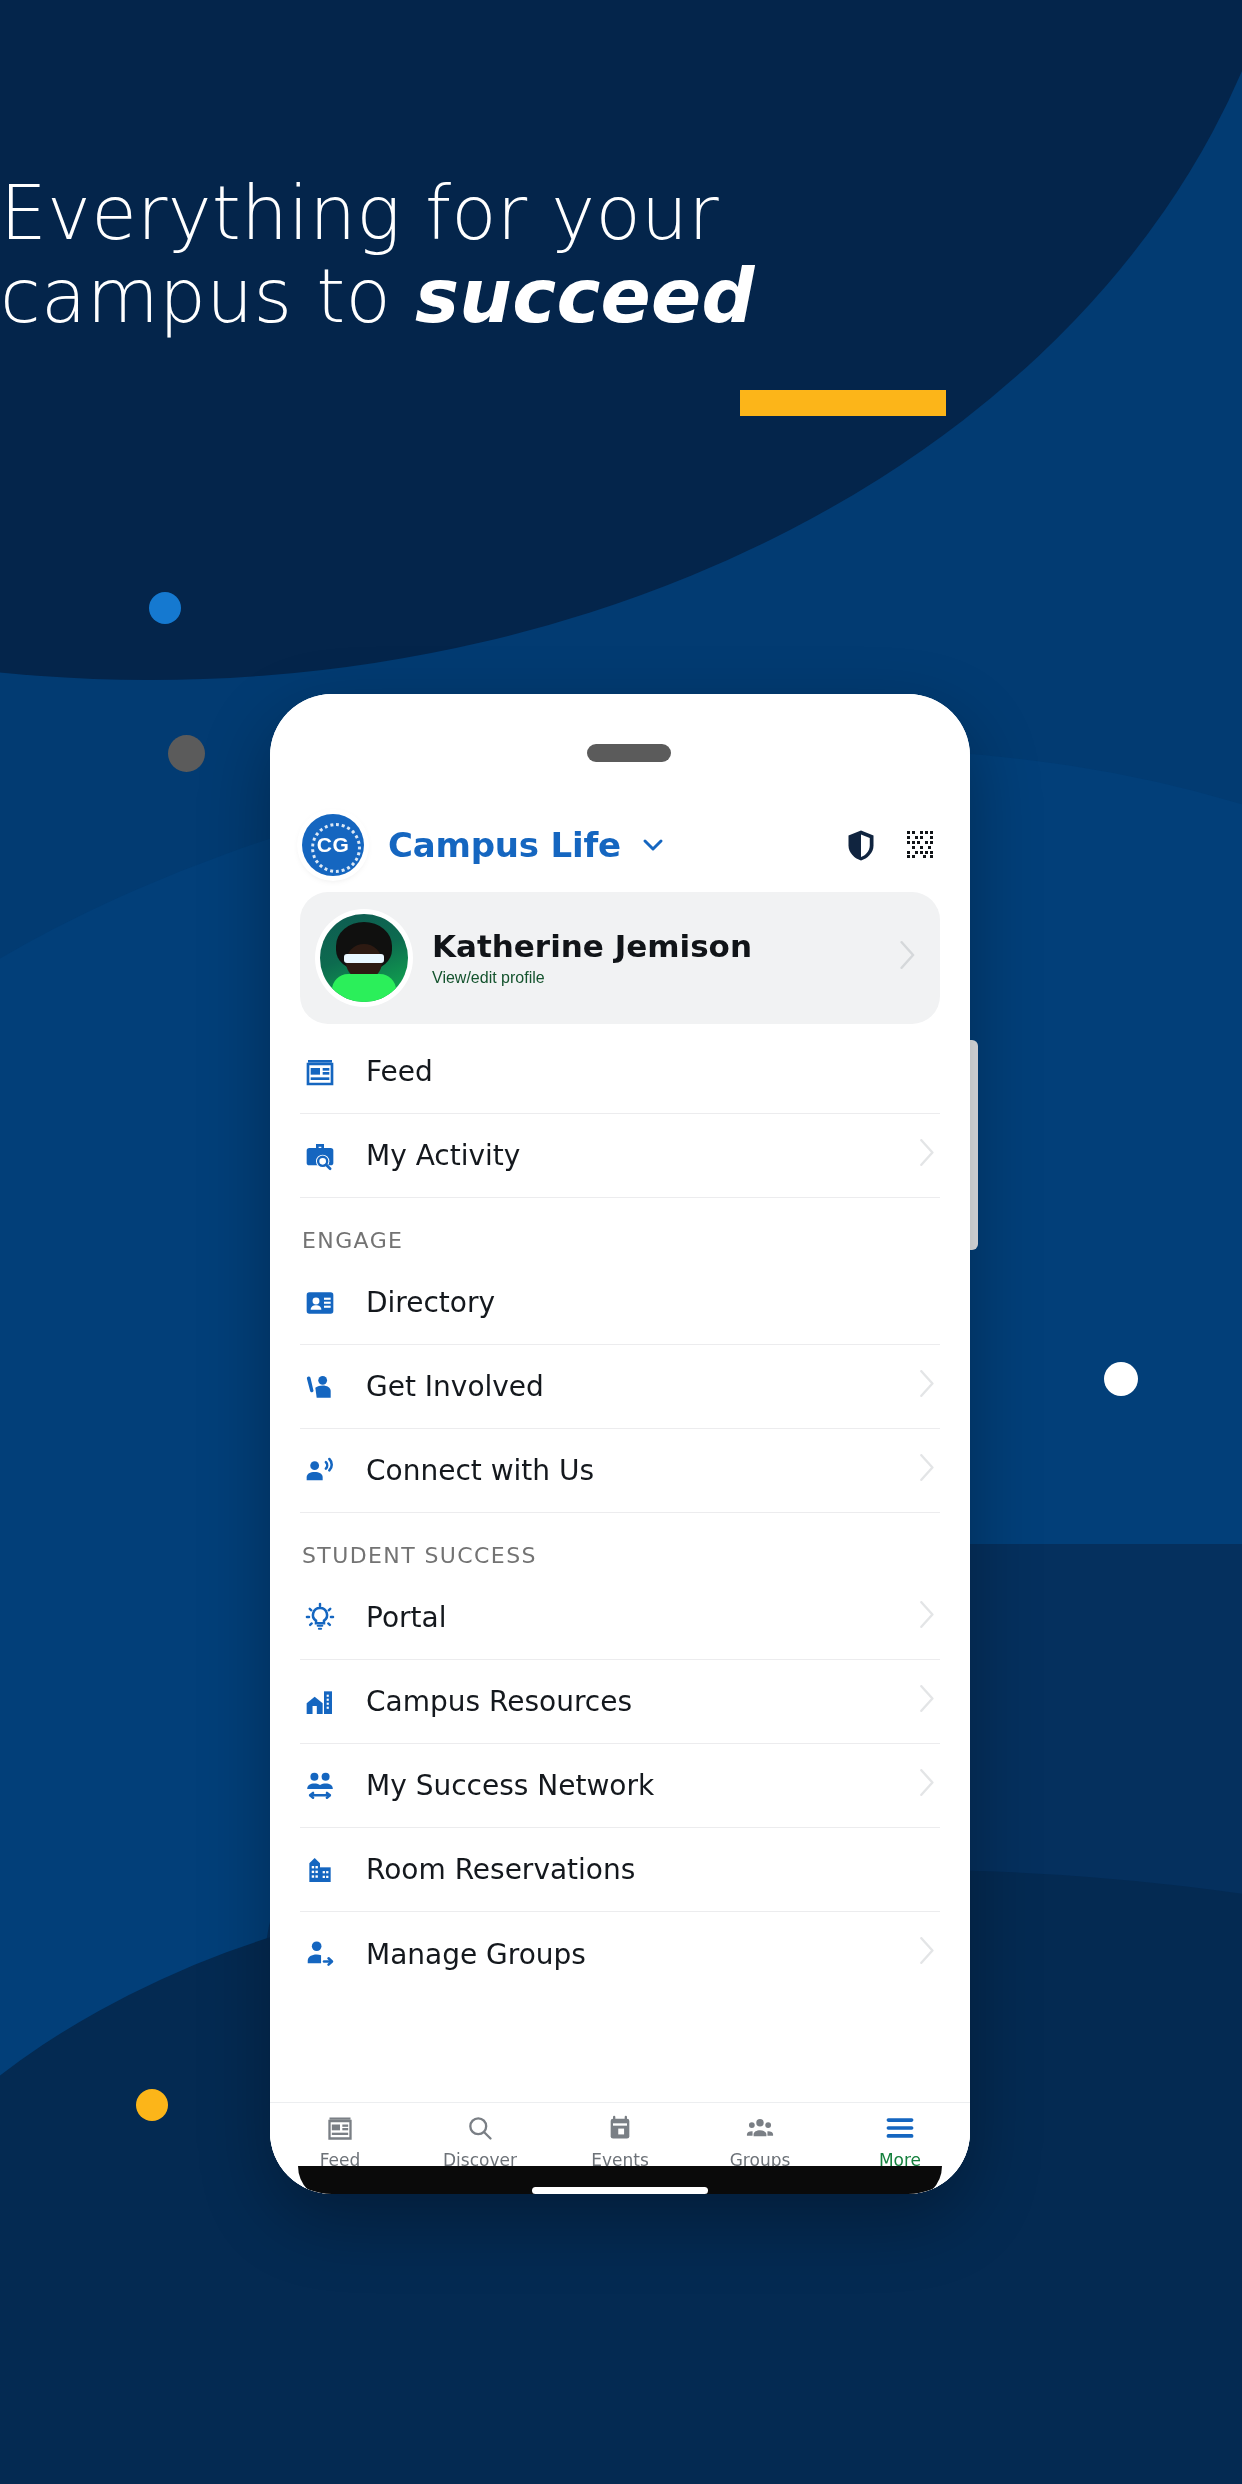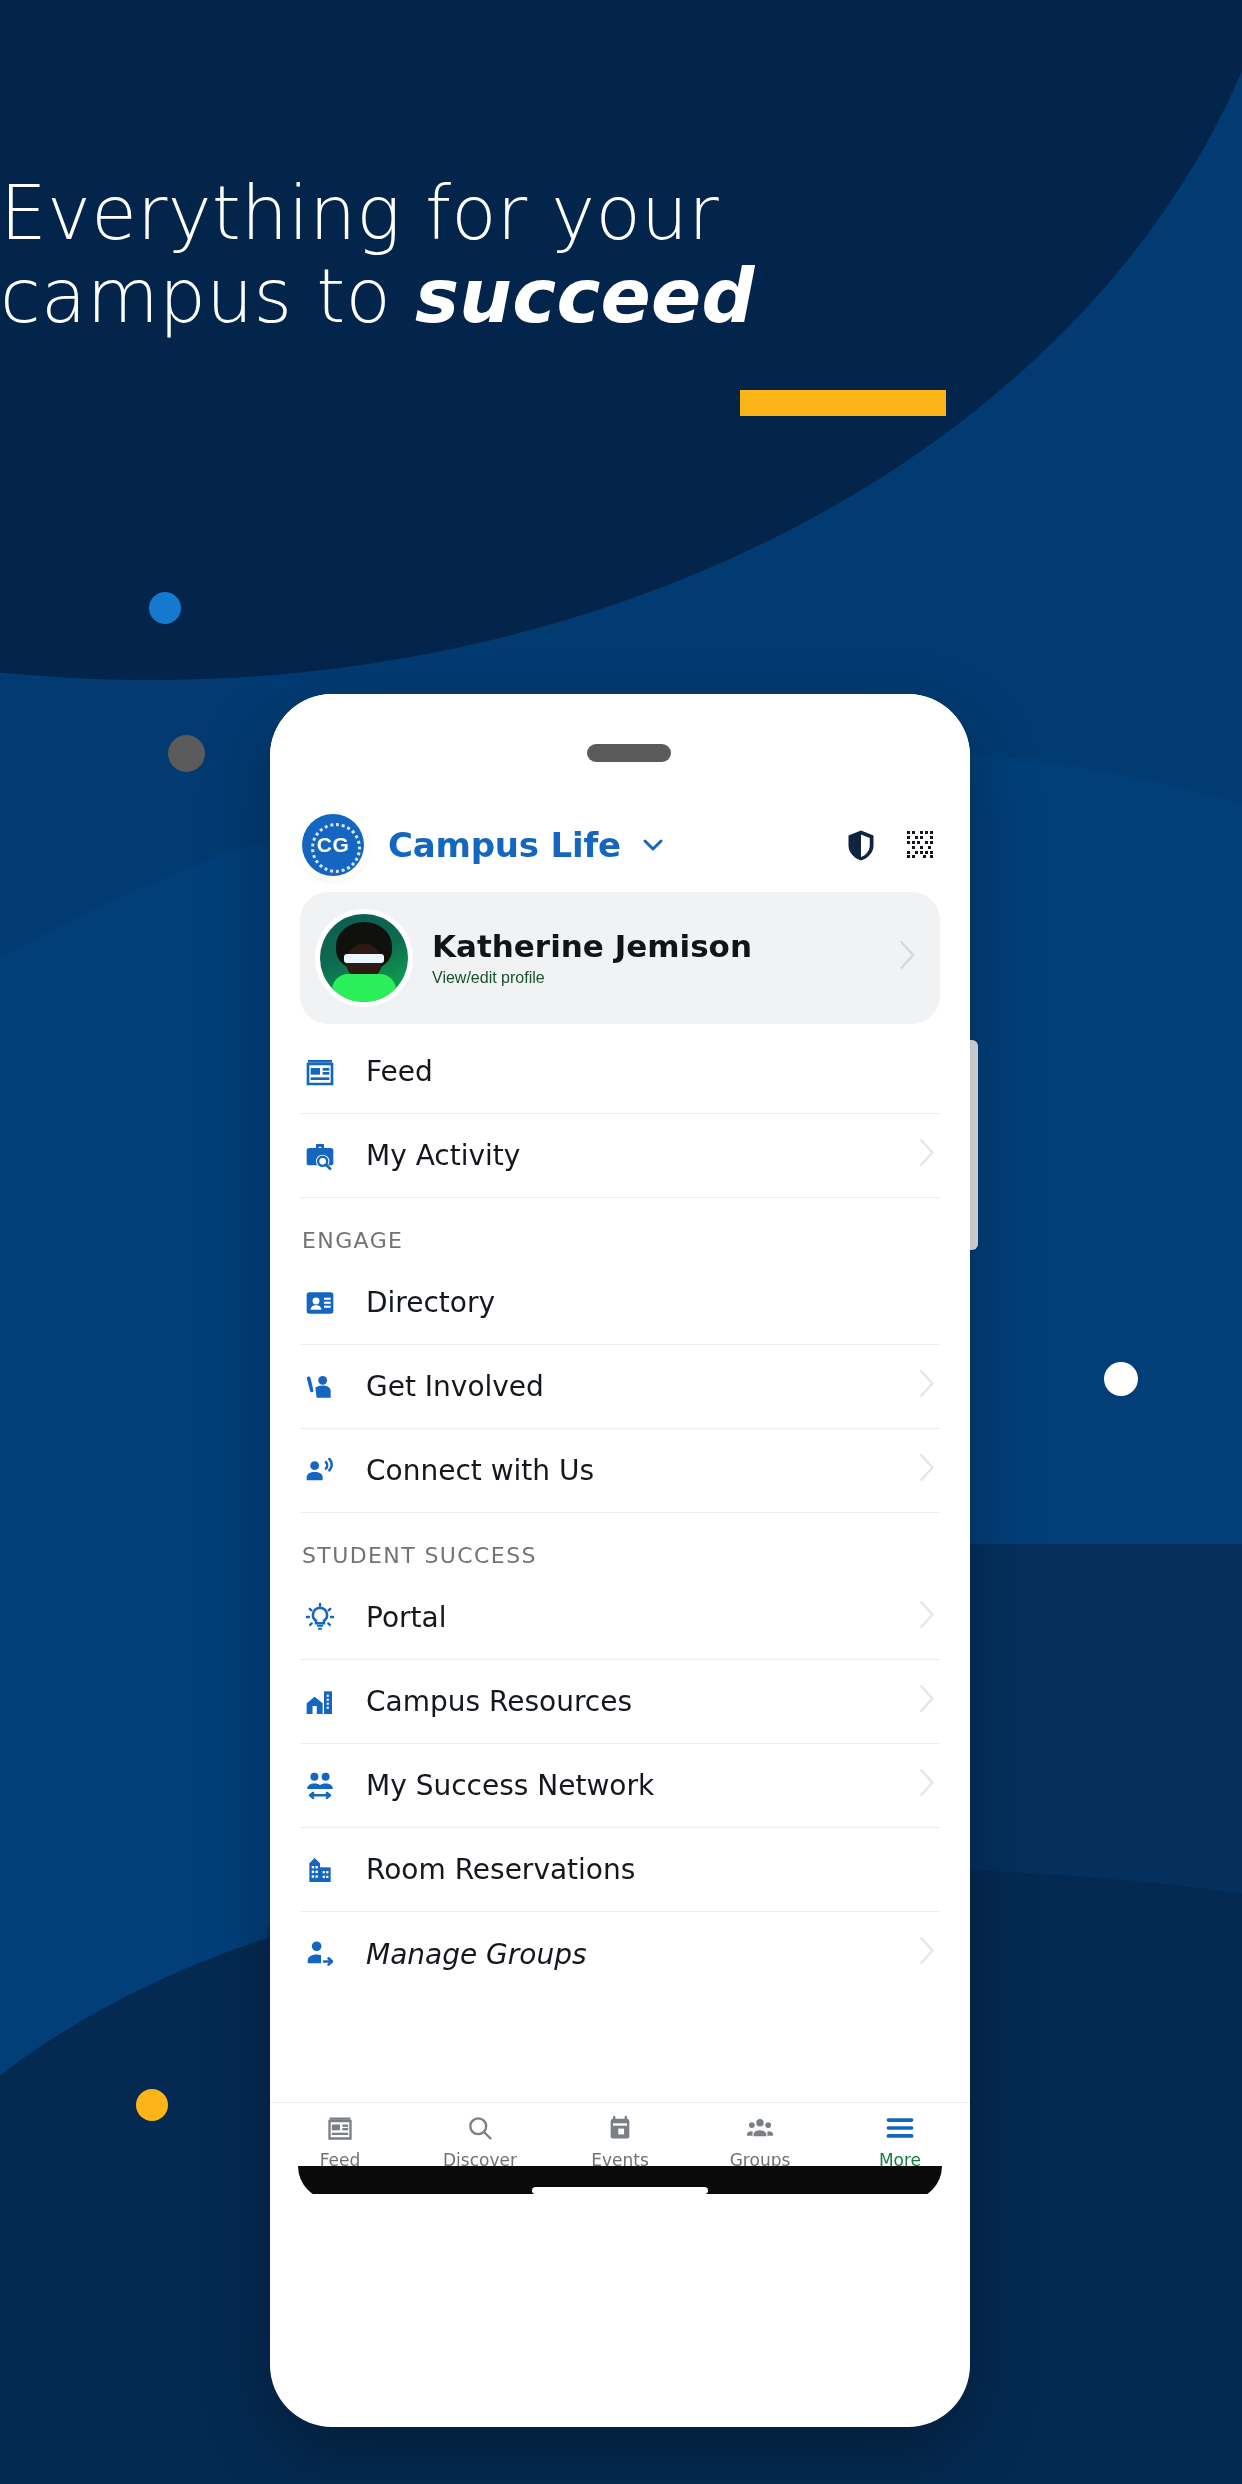--- a/index.html
+++ b/index.html
@@ -49,21 +49,21 @@
     font-family:"DejaVu Sans", sans-serif;
   }
   .headline b{font-weight:700;font-style:italic;}
   .headline .l2{display:block;}
   .underline-bar{
     position:absolute;left:740px;top:390px;width:206px;height:26px;background:#fcb519;
   }
 
   
   .phone{
-    position:absolute;left:270px;top:694px;width:700px;height:1733px;
+    position:absolute;left:270px;top:694px;width:700px;height:1500px;
     background:#ffffff;border-radius:62px;
     box-shadow:0 26px 70px rgba(0,0,0,.30);
     overflow:hidden;
   }
   .phone-notch{position:absolute;left:0;top:0;width:700px;height:110px;background:#fff;}
   .cam{position:absolute;left:168px;top:735px;width:37px;height:37px;border-radius:50%;background:#5b5b5b;}
   .speaker{position:absolute;left:587px;top:744px;width:84px;height:18px;border-radius:9px;background:#5b5b5b;}
   
   .side-btn{position:absolute;left:966px;top:1040px;width:12px;height:210px;background:#e7e9ec;border-radius:0 6px 6px 0;}
 
@@ -115,21 +115,21 @@
 
   
   .menu{margin:6px 30px 0 30px;}
   .section-label{
     font-size:22px;color:#737373;letter-spacing:1.4px;padding:30px 0 8px 2px;
     font-family:"DejaVu Sans", sans-serif;
   }
   .menu-item{
     display:flex;align-items:center;height:84px;border-bottom:1.5px solid #ececee;box-sizing:border-box;
   }
-  .menu-item.no-border{border-bottom:none;font-style:italic;}
+  .menu-item.no-border{border-bottom:none;}
   .mi-icon{width:40px;height:40px;flex:0 0 auto;display:flex;align-items:center;justify-content:center;}
   .mi-label{margin-left:26px;font-size:28px;color:#14181d;flex:1;font-family:"DejaVu Sans", sans-serif;}
 
   
   .tabbar{
     position:absolute;left:0;bottom:0;width:700px;height:92px;background:#ffffff;
     display:flex;align-items:flex-start;padding-top:8px;box-sizing:border-box;
     border-top:1px solid #eceef0;
   }
   .tab{flex:1;display:flex;flex-direction:column;align-items:center;gap:5px;}

